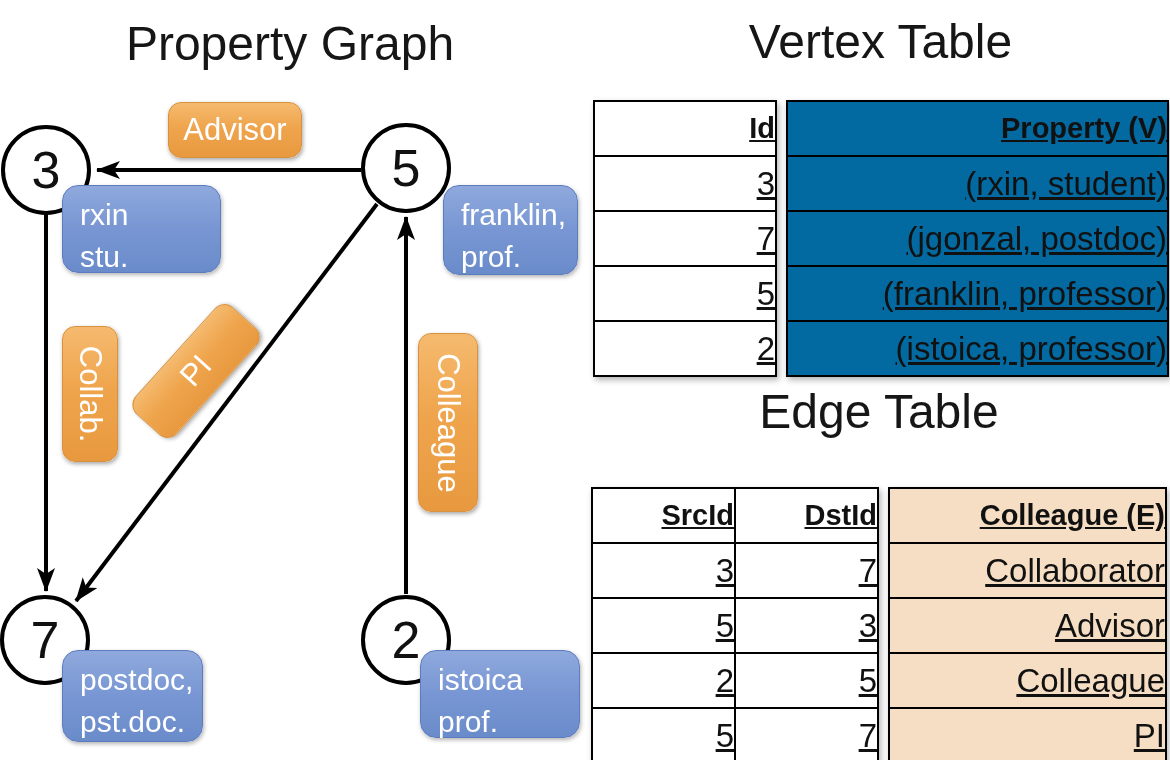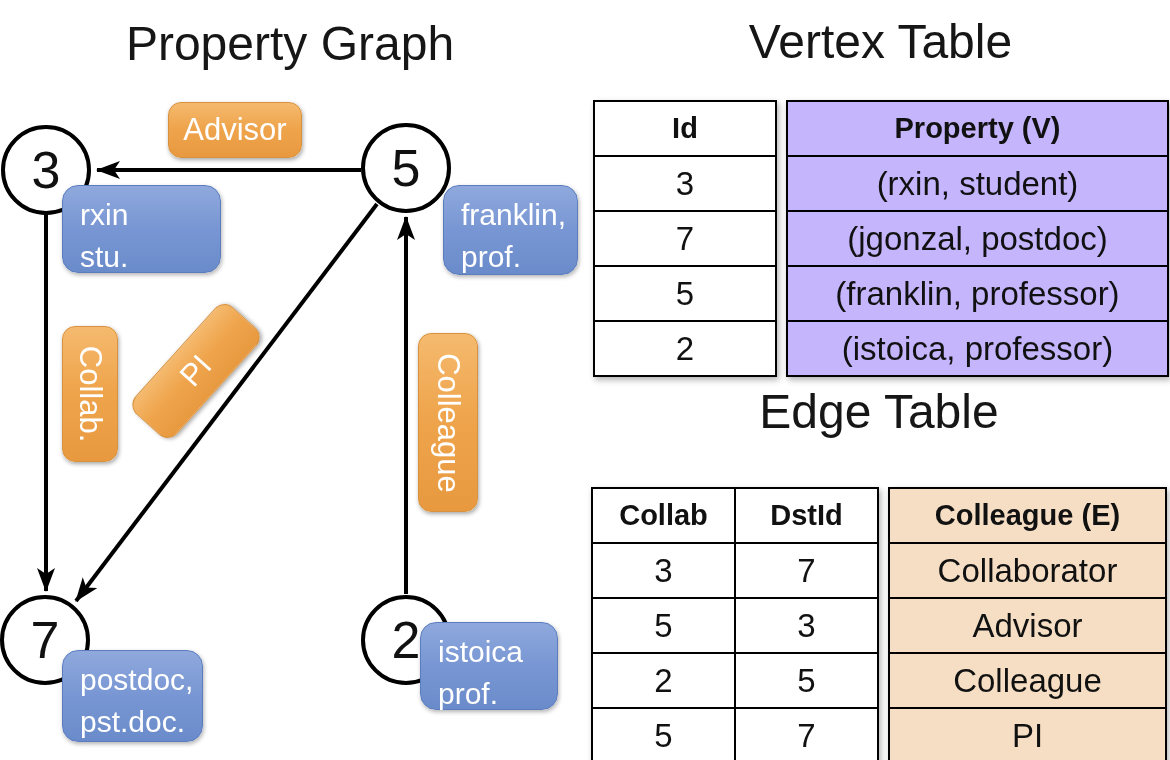--- a/index.html
+++ b/index.html
@@ -56,26 +56,26 @@
 
   
   .tbl{position:absolute;display:flex;gap:9px;align-items:flex-start;}
   table.t{
     border-collapse:collapse;table-layout:fixed;
     background:#fff;
     box-shadow:2px 3px 6px rgba(0,0,0,0.30);
   }
   table.t th,table.t td{
     border:2px solid #000;height:55px;box-sizing:border-box;
-    text-align:center;vertical-align:middle;padding:0;
+    text-align:right;vertical-align:middle;padding:0;text-decoration:underline;
   }
   table.t th{font-size:29px;font-weight:bold;}
   table.t td{font-size:33px;font-weight:300;}
   td.num{font-size:36px;}
-  .bluefill th,.bluefill td{background:#c4b5fd;}
+  .bluefill th,.bluefill td{background:#0369a1;}
   .tanfill th,.tanfill td{background:#F5DEC3;}
 
   svg{position:absolute;left:0;top:0;z-index:1;}
 </style>
 </head>
 <body>
 
 <div class="abs big-title" style="left:50px;top:16px;width:480px;">Property Graph</div>
 
 <svg width="580" height="760" viewBox="0 0 580 760">
@@ -132,21 +132,21 @@
   <div>stu.</div>
 </div>
 <div class="vlabel" style="left:423px;top:185px;width:135px;height:90px;margin-left:20px;">
   <div>franklin,</div>
   <div>prof.</div>
 </div>
 <div class="vlabel" style="left:62px;top:650px;width:141px;height:92px;">
   <div>postdoc,</div>
   <div>pst.doc.</div>
 </div>
-<div class="vlabel" style="left:420px;top:622px;width:138px;height:88px;">
+<div class="vlabel" style="left:420px;top:650px;width:160px;height:88px;">
   <div>istoica</div>
   <div>prof.</div>
 </div>
 
 <div class="abs big-title" style="left:593px;top:14px;width:575px;">Vertex Table</div>
 
 <div class="tbl" style="left:593px;top:100px;">
   <table class="t" style="width:184px;">
     <tbody>
         <tr>
@@ -186,21 +186,21 @@
   </tbody>
     </table>
 </div>
 
 <div class="abs big-title" style="left:591px;top:384px;width:576px;">Edge Table</div>
 
 <div class="tbl" style="left:591px;top:487px;">
   <table class="t" style="width:288px;">
     <tbody>
         <tr>
-      <th style="width:132px;">Collab</th>
+      <th style="width:132px;">SrcId</th>
       <th style="width:132px;border-radius:7px;">DstId</th>
     </tr>
     <tr>
       <td class="num">3</td>
       <td class="num">7</td>
     </tr>
     <tr>
       <td class="num">5</td>
       <td class="num">3</td>
     </tr>

